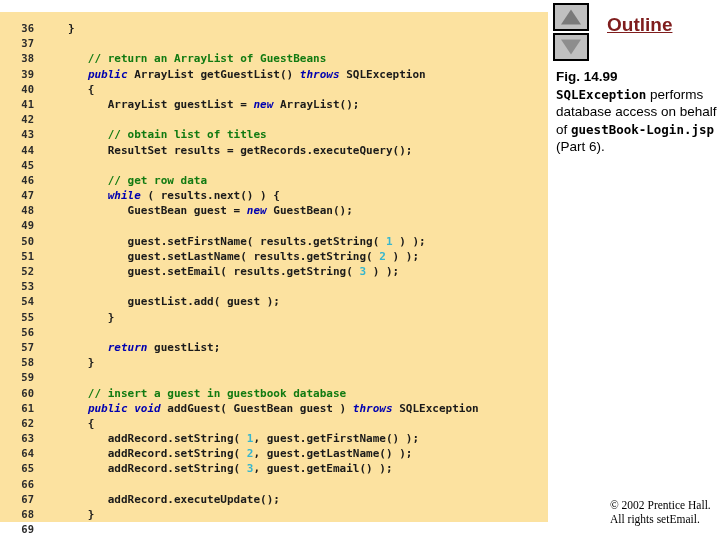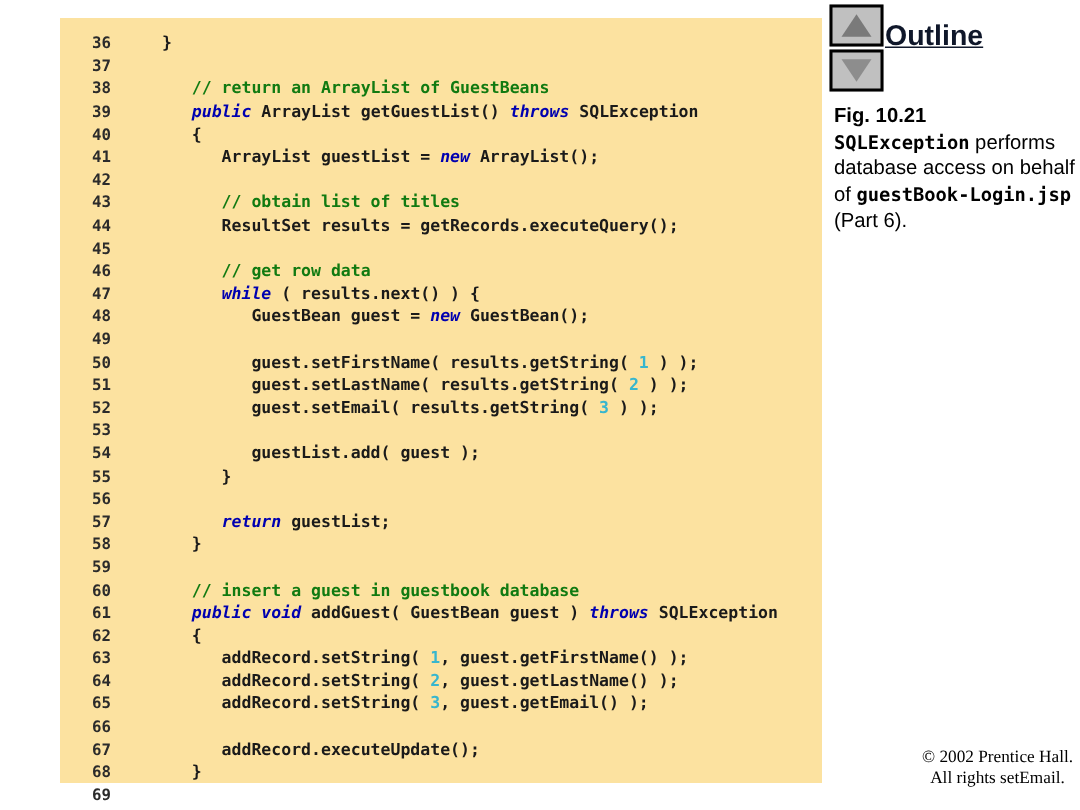--- a/index.html
+++ b/index.html
@@ -16,21 +16,20 @@
   }
 
   
   #code-panel {
     position: absolute;
     left: 0;
     top: 12px;
     width: 548px;
     height: 510px;
     background: #FCE2A0;
-    margin-left: 40px;
   }
   #code-listing {
     position: absolute;
     left: 0;
     top: 9px;
     width: 548px;
     font-family: "DejaVu Sans Mono", "Liberation Mono", monospace;
     font-size: 11px;
     line-height: 15.2px;
     white-space: pre;
@@ -99,26 +98,26 @@
     border-bottom: 15px solid #7a7a7a;
   }
   .tri-down {
     border-left: 10px solid transparent;
     border-right: 10px solid transparent;
     border-top: 15px solid #8d8d8d;
   }
 
   #outline-title {
     position: absolute;
-    left: 42px;
+    left: 59px;
     top: 14px;
     width: 112px;
     font-size: 19px;
     font-weight: bold;
-    color: #0f172a;
+    color: #7f1d1d;
     text-decoration: underline;
     font-family: "Liberation Sans", sans-serif;
   }
 
   #figure-caption {
     position: absolute;
     left: 8px;
     top: 68px;
     width: 162px;
     font-size: 13.5px;
@@ -147,21 +146,21 @@
 
   #copyright {
     position: absolute;
     left: 62px;
     top: 499px;
     width: 110px;
     font-family: "Liberation Serif", serif;
     font-size: 11.5px;
     line-height: 13.5px;
     color: #000000;
-    text-align: center;
+    text-align: left;
   }
 </style>
 </head>
 <body>
 
 <div id="code-panel">
   <div id="code-listing"><span class="code-line"><span class="ln">36</span><span class="code-text"><span class="tok-def">}</span></span></span><span class="code-line"><span class="ln">37</span><span class="code-text"></span></span><span class="code-line"><span class="ln">38</span><span class="code-text"><span class="tok-cmt">   // return an ArrayList of GuestBeans</span></span></span><span class="code-line"><span class="ln">39</span><span class="code-text"><span class="tok-def">   </span><span class="tok-kw">public</span><span class="tok-def"> ArrayList getGuestList() </span><span class="tok-kw">throws</span><span class="tok-def"> SQLException</span></span></span><span class="code-line"><span class="ln">40</span><span class="code-text"><span class="tok-def">   {</span></span></span><span class="code-line"><span class="ln">41</span><span class="code-text"><span class="tok-def">      ArrayList guestList = </span><span class="tok-kw">new</span><span class="tok-def"> ArrayList();</span></span></span><span class="code-line"><span class="ln">42</span><span class="code-text"></span></span><span class="code-line"><span class="ln">43</span><span class="code-text"><span class="tok-cmt">      // obtain list of titles</span></span></span><span class="code-line"><span class="ln">44</span><span class="code-text"><span class="tok-def">      ResultSet results = getRecords.executeQuery();</span></span></span><span class="code-line"><span class="ln">45</span><span class="code-text"></span></span><span class="code-line"><span class="ln">46</span><span class="code-text"><span class="tok-cmt">      // get row data</span></span></span><span class="code-line"><span class="ln">47</span><span class="code-text"><span class="tok-def">      </span><span class="tok-kw">while</span><span class="tok-def"> ( results.next() ) {</span></span></span><span class="code-line"><span class="ln">48</span><span class="code-text"><span class="tok-def">         GuestBean guest = </span><span class="tok-kw">new</span><span class="tok-def"> GuestBean();</span></span></span><span class="code-line"><span class="ln">49</span><span class="code-text"></span></span><span class="code-line"><span class="ln">50</span><span class="code-text"><span class="tok-def">         guest.setFirstName( results.getString( </span><span class="tok-num">1</span><span class="tok-def"> ) );</span></span></span><span class="code-line"><span class="ln">51</span><span class="code-text"><span class="tok-def">         guest.setLastName( results.getString( </span><span class="tok-num">2</span><span class="tok-def"> ) );</span></span></span><span class="code-line"><span class="ln">52</span><span class="code-text"><span class="tok-def">         guest.setEmail( results.getString( </span><span class="tok-num">3</span><span class="tok-def"> ) );</span></span></span><span class="code-line"><span class="ln">53</span><span class="code-text"></span></span><span class="code-line"><span class="ln">54</span><span class="code-text"><span class="tok-def">         guestList.add( guest );</span></span></span><span class="code-line"><span class="ln">55</span><span class="code-text"><span class="tok-def">      }</span></span></span><span class="code-line"><span class="ln">56</span><span class="code-text"></span></span><span class="code-line"><span class="ln">57</span><span class="code-text"><span class="tok-def">      </span><span class="tok-kw">return</span><span class="tok-def"> guestList;</span></span></span><span class="code-line"><span class="ln">58</span><span class="code-text"><span class="tok-def">   }</span></span></span><span class="code-line"><span class="ln">59</span><span class="code-text"></span></span><span class="code-line"><span class="ln">60</span><span class="code-text"><span class="tok-cmt">   // insert a guest in guestbook database</span></span></span><span class="code-line"><span class="ln">61</span><span class="code-text"><span class="tok-def">   </span><span class="tok-kw">public void</span><span class="tok-def"> addGuest( GuestBean guest ) </span><span class="tok-kw">throws</span><span class="tok-def"> SQLException</span></span></span><span class="code-line"><span class="ln">62</span><span class="code-text"><span class="tok-def">   {</span></span></span><span class="code-line"><span class="ln">63</span><span class="code-text"><span class="tok-def">      addRecord.setString( </span><span class="tok-num">1</span><span class="tok-def">, guest.getFirstName() );</span></span></span><span class="code-line"><span class="ln">64</span><span class="code-text"><span class="tok-def">      addRecord.setString( </span><span class="tok-num">2</span><span class="tok-def">, guest.getLastName() );</span></span></span><span class="code-line"><span class="ln">65</span><span class="code-text"><span class="tok-def">      addRecord.setString( </span><span class="tok-num">3</span><span class="tok-def">, guest.getEmail() );</span></span></span><span class="code-line"><span class="ln">66</span><span class="code-text"></span></span><span class="code-line"><span class="ln">67</span><span class="code-text"><span class="tok-def">      addRecord.executeUpdate();</span></span></span><span class="code-line"><span class="ln">68</span><span class="code-text"><span class="tok-def">   }</span></span></span><span class="code-line"><span class="ln">69</span><span class="code-text"></span></span></div>
 </div>
 
 <div id="sidebar">
@@ -171,21 +170,21 @@
       <span class="tri tri-up"></span>
     </div>
     <div class="scroll-btn">
       <span class="tri tri-down"></span>
     </div>
   </div>
 
   <div id="outline-title">Outline</div>
 
   <div id="figure-caption">
-    <span class="fignum">Fig. 10.21</span><br>
+    <span class="fignum">Fig. 14.99</span><br>
     <span class="code">SQLException</span>
     <span>performs database access on behalf of</span>
     <span class="code">guestBook-Login.jsp</span>
     <span>(Part 6).</span>
   </div>
 
 
   <div id="copyright">
     <span>© 2002 Prentice Hall.</span><br>
     <span>All rights setEmail.</span>

